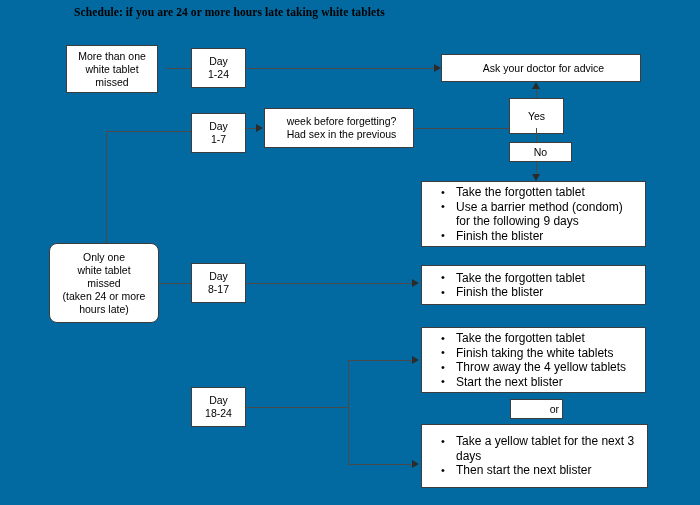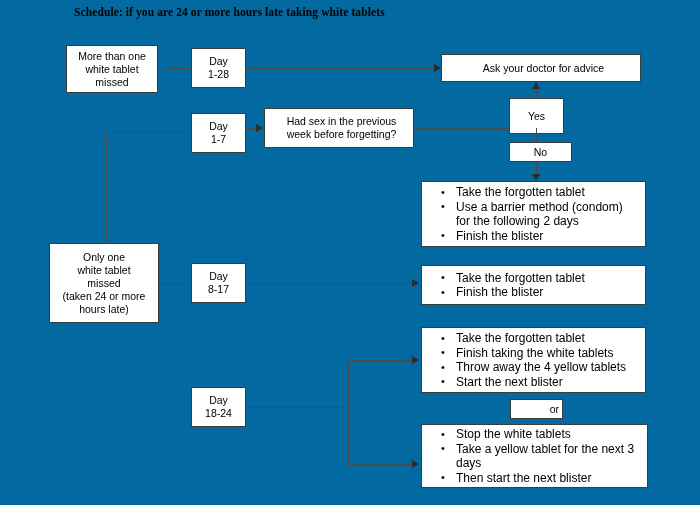--- a/index.html
+++ b/index.html
@@ -118,21 +118,21 @@
       <div>white tablet</div>
       <div>missed</div>
     </div>
   </div>
 
   <div class="h-line" style="left:166px; top:68px; width:25px;"></div>
 
   <div class="box" style="left:191px; top:48px; width:55px; height:40px;">
     <div class="lines">
       <div>Day</div>
-      <div>1-28</div>
+      <div>1-24</div>
     </div>
   </div>
 
   <div class="h-line" style="left:246px; top:68px; width:190px;"></div>
   <div class="arrow-r" style="left:434px; top:64px;"></div>
 
   <div class="box box-left" style="left:441px; top:54px; width:200px; height:28px;">
     <div class="lines">
       <div>Ask your doctor for advice</div>
     </div>
@@ -143,22 +143,22 @@
       <div>Day</div>
       <div>1-7</div>
     </div>
   </div>
 
   <div class="h-line" style="left:246px; top:128px; width:11px;"></div>
   <div class="arrow-r" style="left:256px; top:124px;"></div>
 
   <div class="box box-left" style="left:264px; top:108px; width:150px; height:40px;">
     <div class="lines">
+      <div>week before forgetting?</div>
       <div>Had sex in the previous</div>
-      <div>week before forgetting?</div>
     </div>
   </div>
 
   <div class="h-line" style="left:414px; top:128px; width:122px;"></div>
 
   <div class="v-line" style="left:536px; top:117px; height:11px;"></div>
 
   <div class="box" style="left:509px; top:98px; width:55px; height:36px;">
     <div class="lines">
       <div>Yes</div>
@@ -175,26 +175,26 @@
       <div>No</div>
     </div>
   </div>
 
   <div class="v-line" style="left:536px; top:162px; height:15px;"></div>
   <div class="arrow-d" style="left:532px; top:174px;"></div>
 
   <div class="bullets" style="left:421px; top:181px; width:225px; height:66px;">
     <ul>
       <li>Take the forgotten tablet</li>
-      <li>Use a barrier method (condom) for the following 2 days</li>
+      <li>Use a barrier method (condom) for the following 9 days</li>
       <li>Finish the blister</li>
     </ul>
   </div>
 
-  <div class="box" style="left:49px; top:243px; width:110px; height:80px;">
+  <div class="box" style="left:49px; top:243px; width:110px; height:80px;border-radius:8px;">
     <div class="lines">
       <div>Only one</div>
       <div>white tablet</div>
       <div>missed</div>
       <div>(taken 24 or more</div>
       <div>hours late)</div>
     </div>
   </div>
 
   <div class="v-line" style="left:106px; top:131px; height:112px;"></div>
@@ -246,19 +246,18 @@
     <div class="lines">
       <div>or</div>
     </div>
   </div>
 
   <div class="h-line" style="left:348px; top:464px; width:66px;"></div>
   <div class="arrow-r" style="left:412px; top:460px;"></div>
 
   <div class="bullets" style="left:421px; top:424px; width:227px; height:64px;">
     <ul>
-      <li>Stop the white tablets</li>
       <li>Take a yellow tablet for the next 3 days</li>
       <li>Then start the next blister</li>
     </ul>
   </div>
 
 </div>
 
 </body></html>

